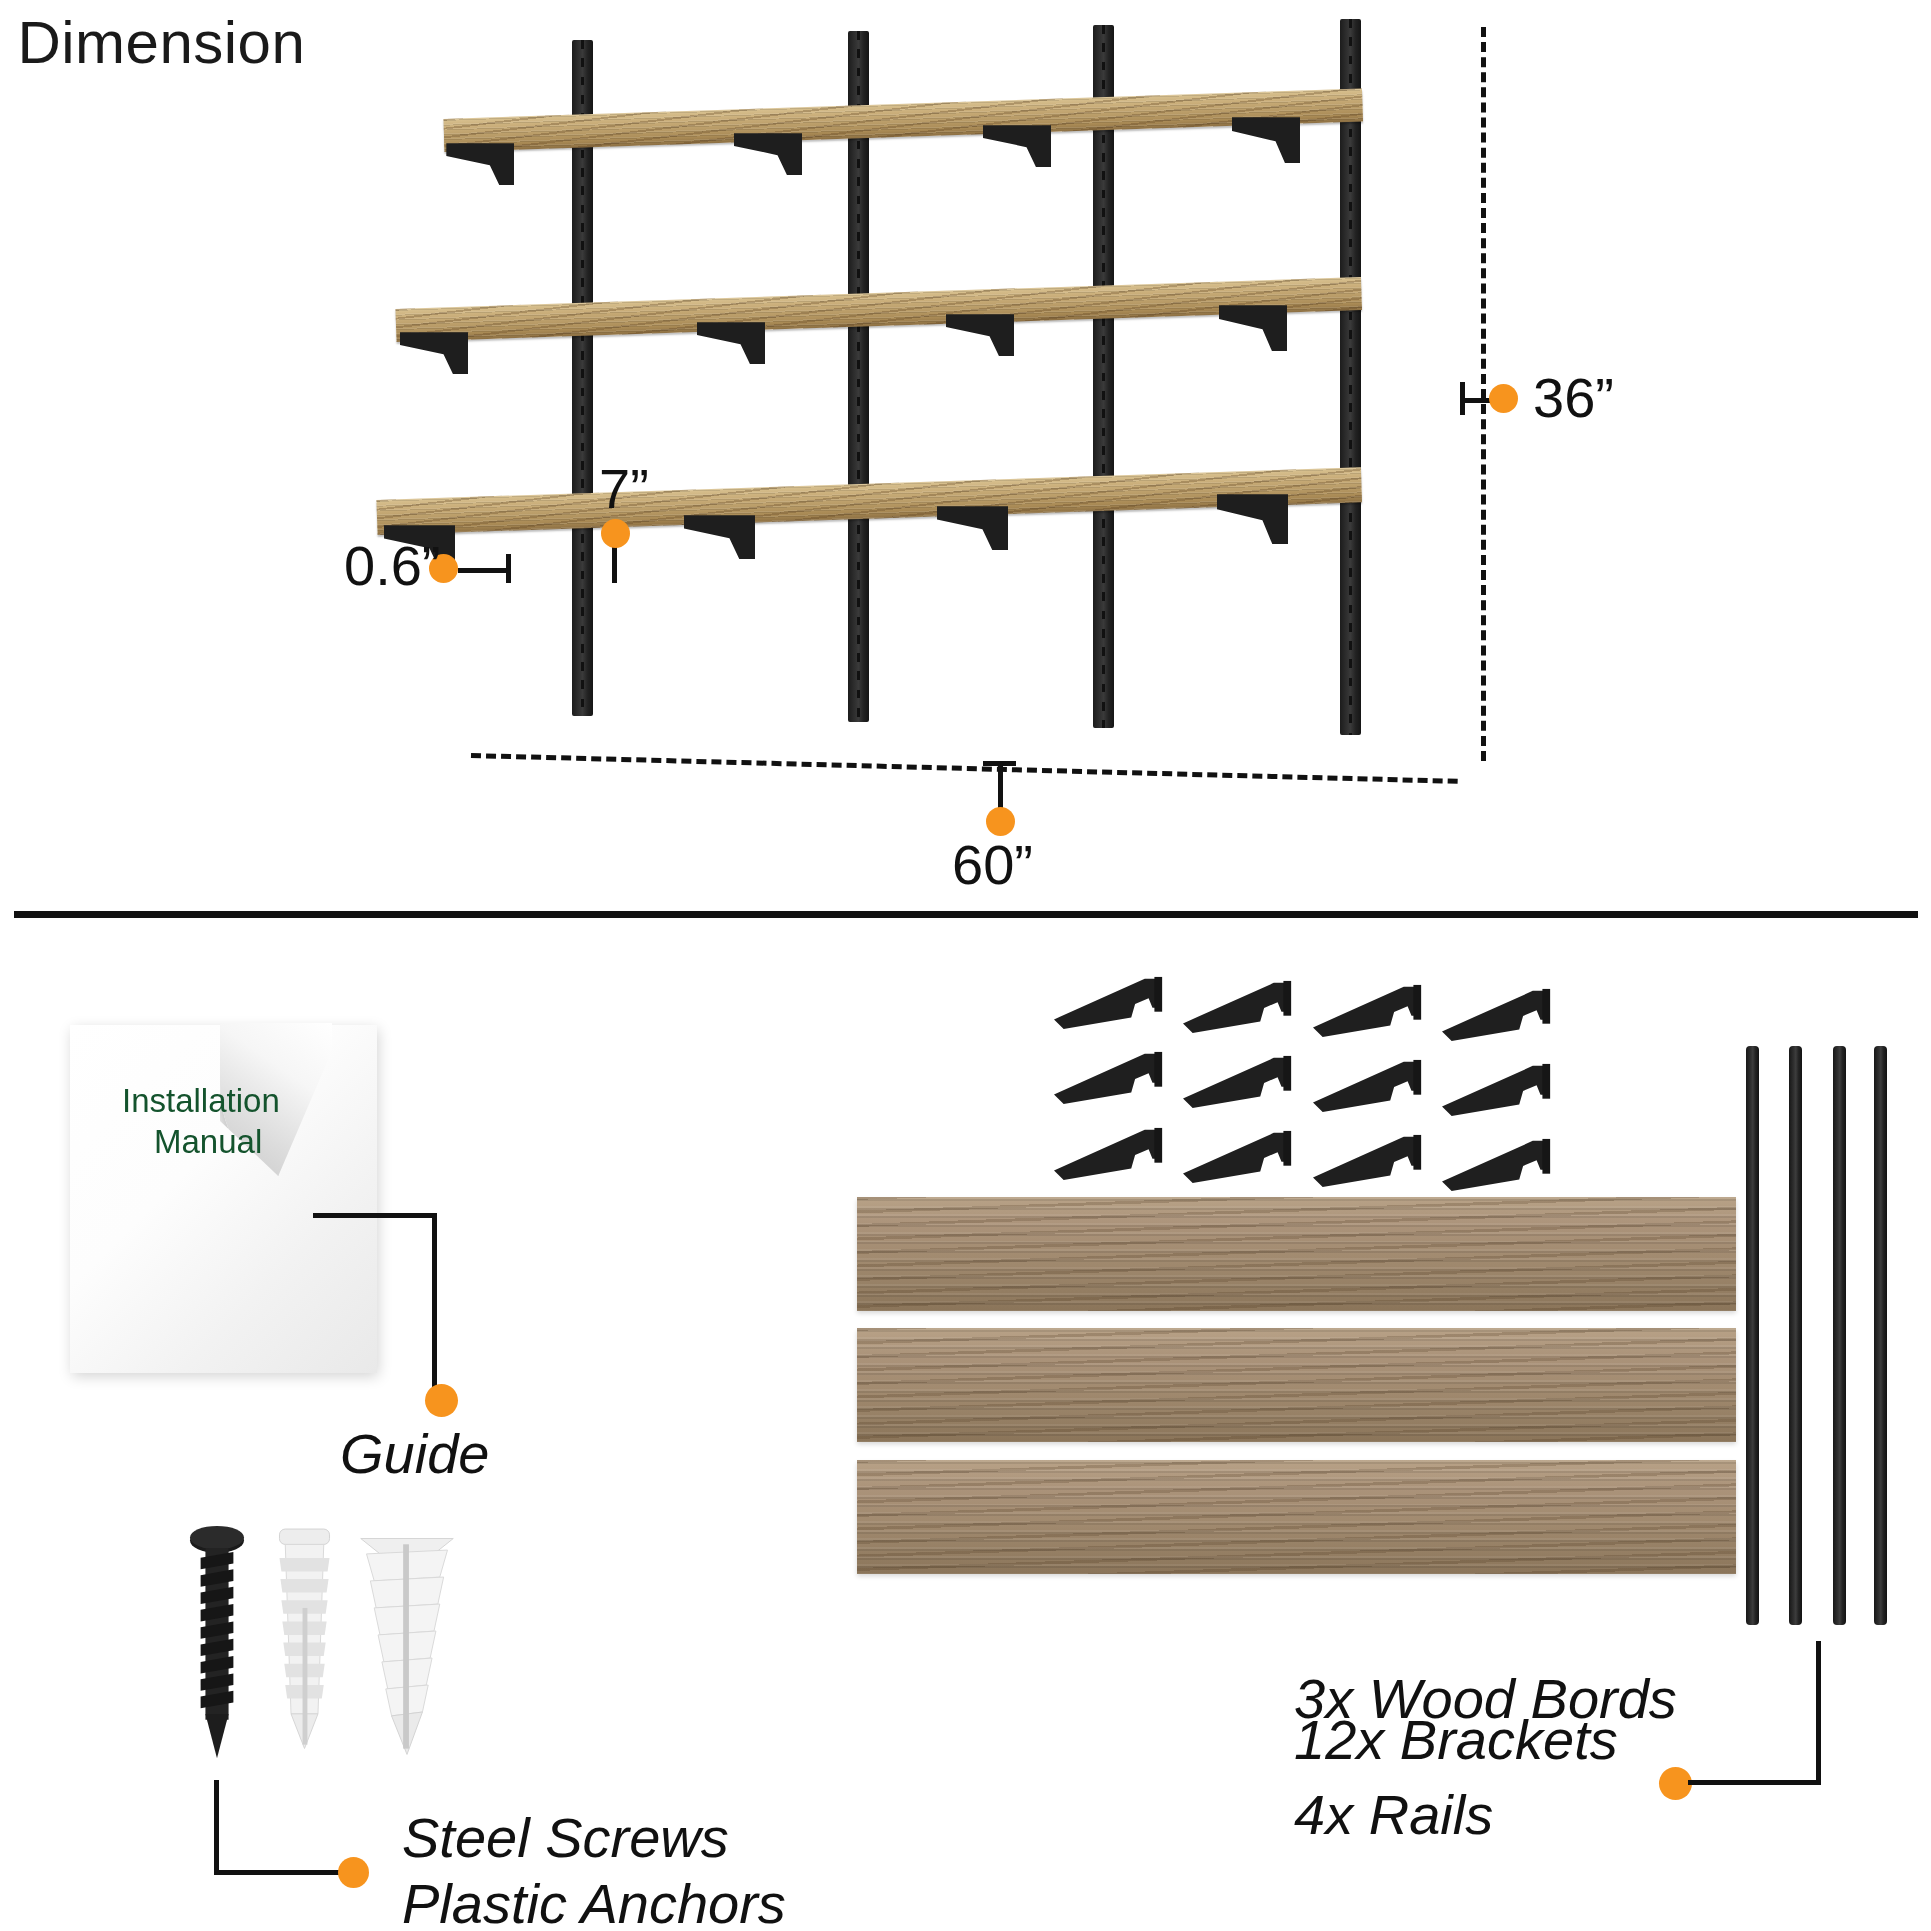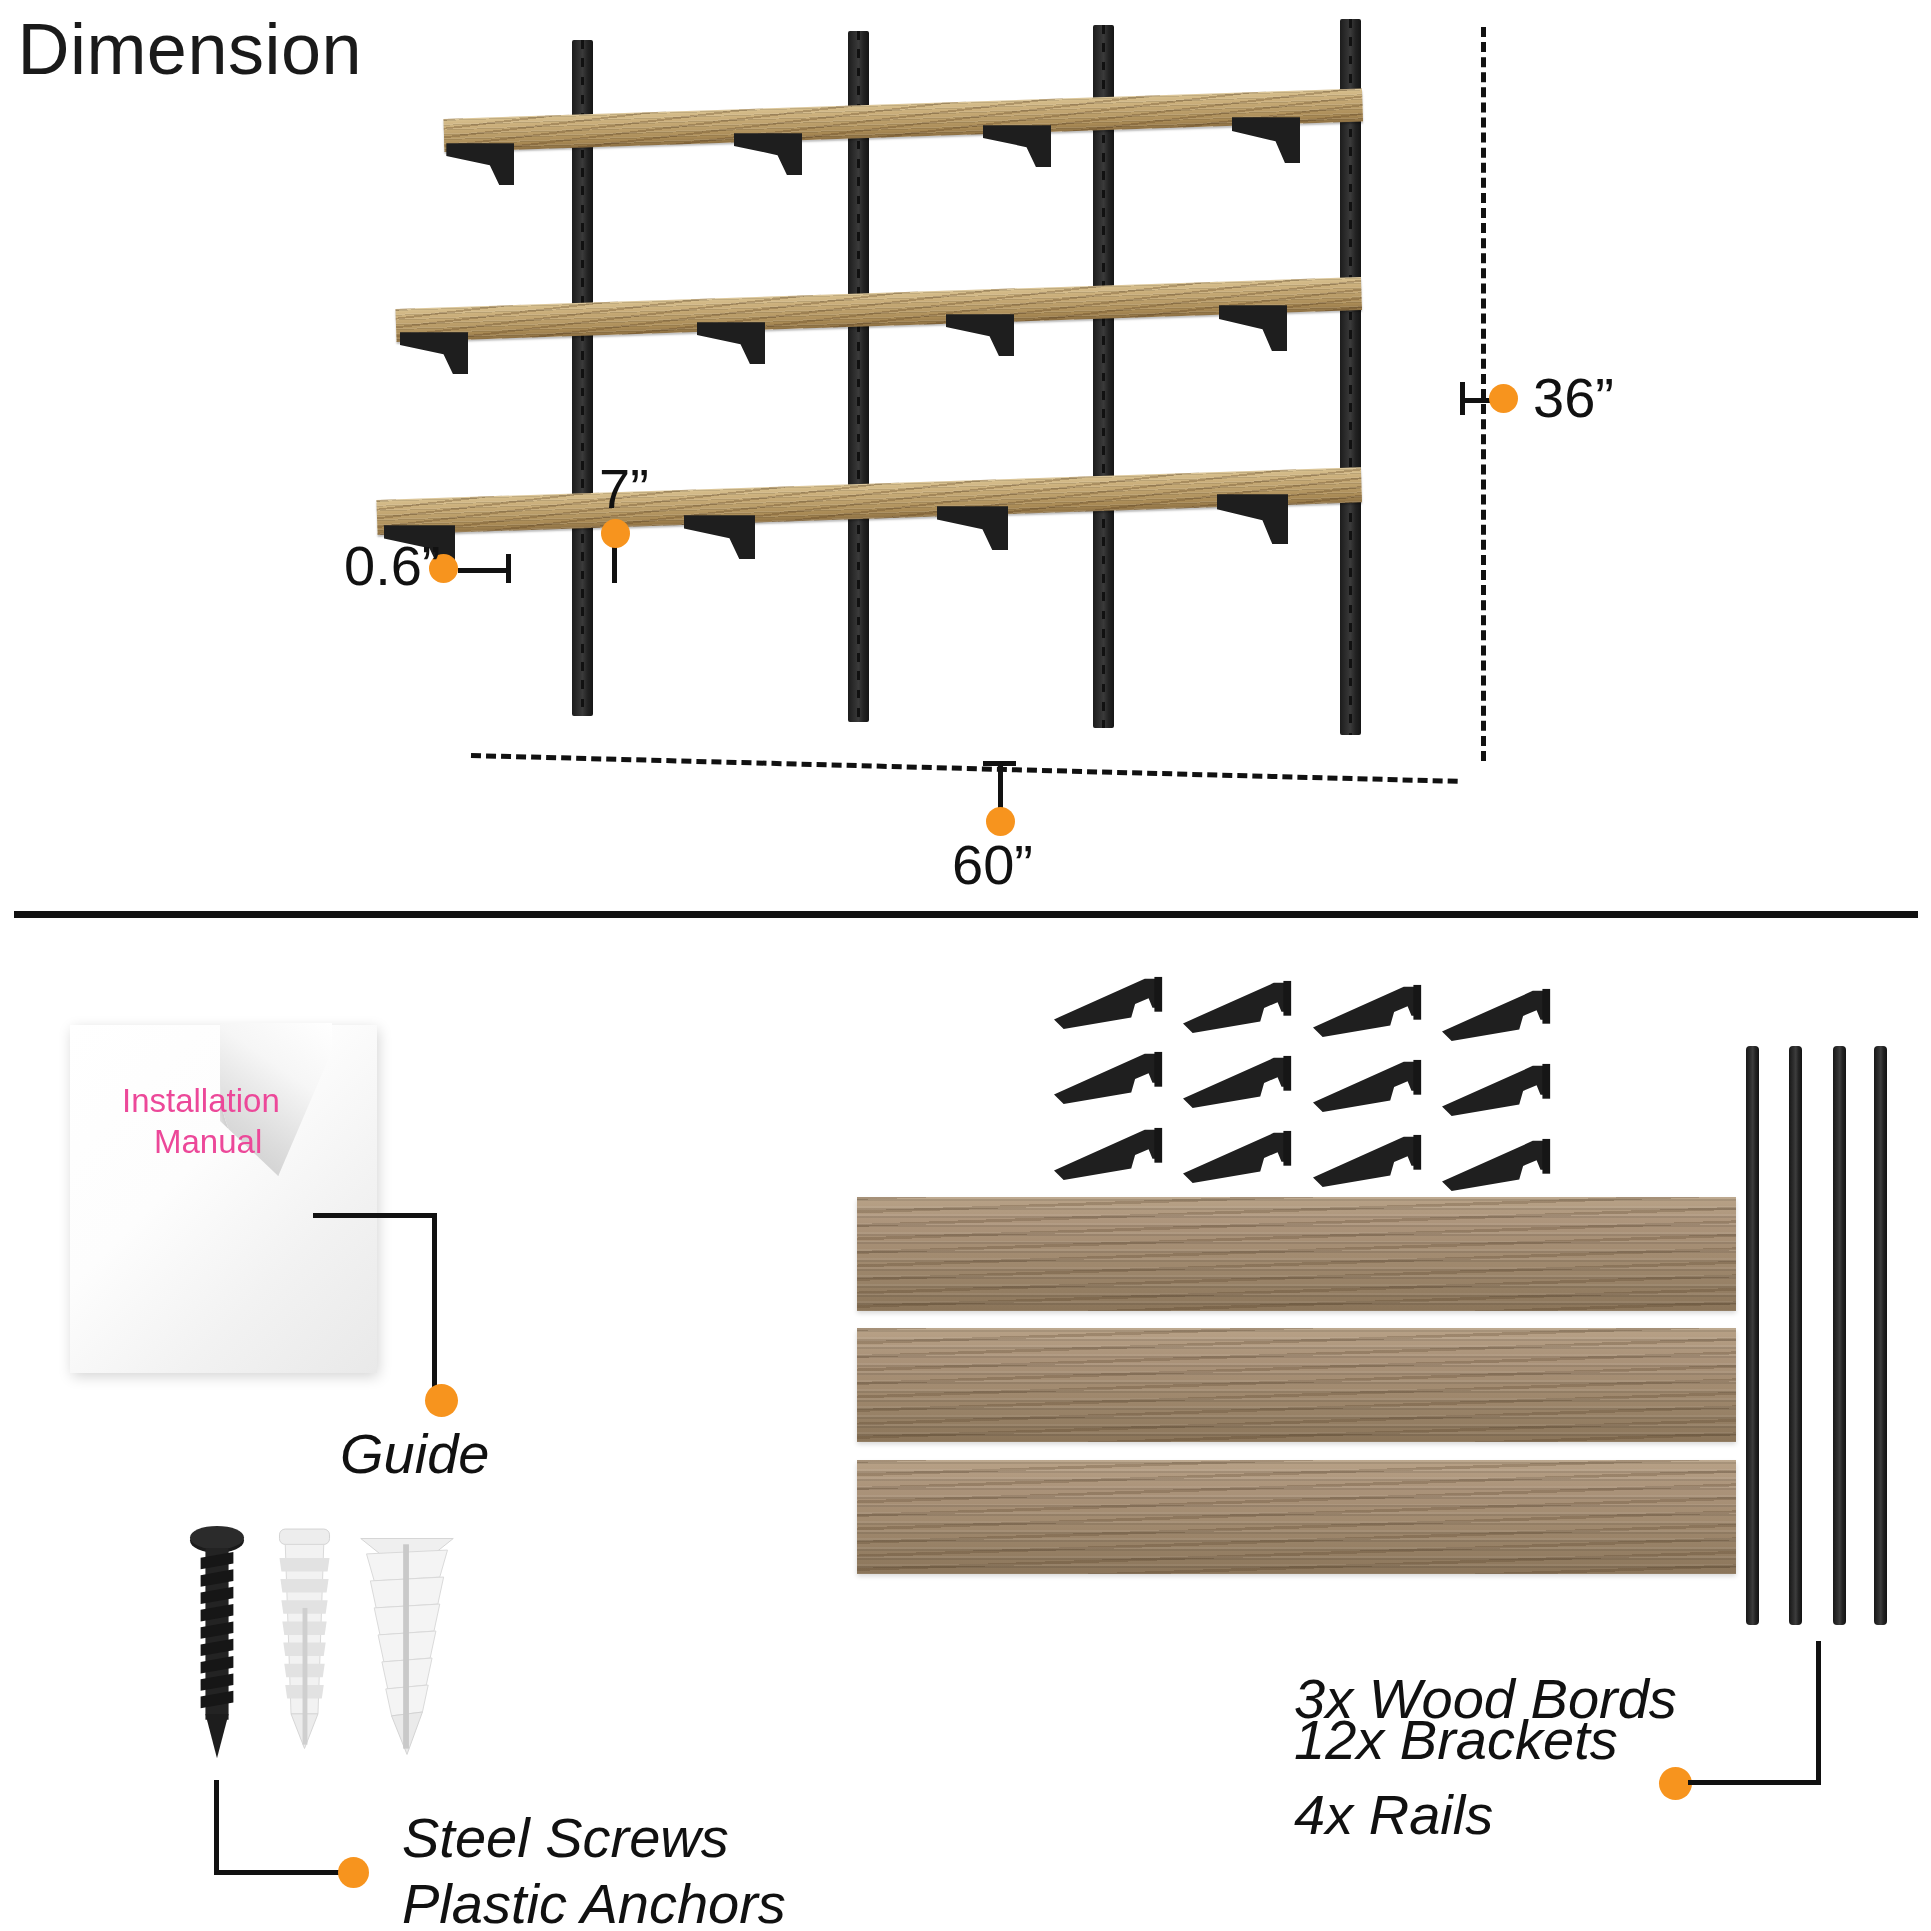--- a/index.html
+++ b/index.html
@@ -2,21 +2,21 @@
 <html><head>
 <meta charset="utf-8">
 <style>
   html,body{margin:0;padding:0;background:#ffffff;}
   body{width:1931px;height:1931px;position:relative;overflow:hidden;
        font-family:"Liberation Sans","DejaVu Sans",sans-serif;color:#111;}
 
   .abs{position:absolute;}
 
   
-  .sec-title{font-size:72px;font-weight:400;color:#1a1a1a;letter-spacing:0.5px;white-space:nowrap;}
+  .sec-title{font-size:60px;font-weight:400;color:#1a1a1a;letter-spacing:0.5px;white-space:nowrap;}
 
   .divider{position:absolute;left:13.5px;right:13.5px;height:6.8px;background:#111;}
 
   
   .dim-label{font-size:56px;font-weight:400;color:#111;white-space:nowrap;}
   .dot{position:absolute;border-radius:50%;background:#F7941E;}
   .lead-h{position:absolute;background:#111;height:4.8px;}
   .lead-v{position:absolute;background:#111;width:4.8px;}
   .cap-v{position:absolute;background:#111;width:4.8px;}
 
@@ -41,21 +41,21 @@
 
   
   .brk{position:absolute;background:#1e1e1e;}
 
   
   .pkg-label{font-size:56px;color:#111;white-space:nowrap;line-height:1.12;font-style:italic;}
 
   
   .paper{position:absolute;background:linear-gradient(135deg,#ffffff 0%,#fdfdfd 40%,#f2f2f2 70%,#e9e9e9 100%);
          box-shadow:1.9px 3.9px 13.5px rgba(0,0,0,.18);}
-  .paper-txt{position:absolute;font-size:33px;color:#ec4899;line-height:1.35;}
+  .paper-txt{position:absolute;font-size:33px;color:#14532d;line-height:1.35;}
   .curl{position:absolute;background:linear-gradient(215deg,#ffffff 0%,#f6f6f6 35%,#dcdcdc 70%,#c9c9c9 100%);
         box-shadow:-3.9px 5.8px 11.6px rgba(0,0,0,.22);}
 
   
   .pbrk{position:absolute;}
 
   
   .board{position:absolute;
     background:
       repeating-linear-gradient(180deg, rgba(255,255,255,.07) 0 1.9px, rgba(0,0,0,.09) 1.9px 3.9px, rgba(255,255,255,0) 3.9px 8.7px),

